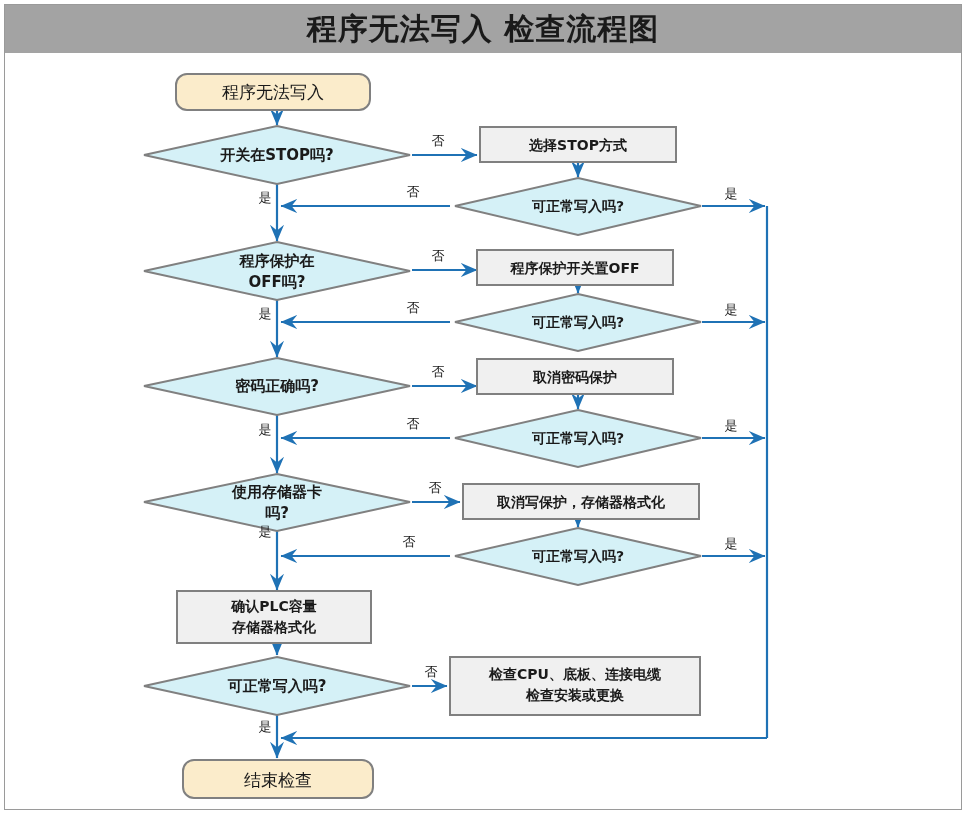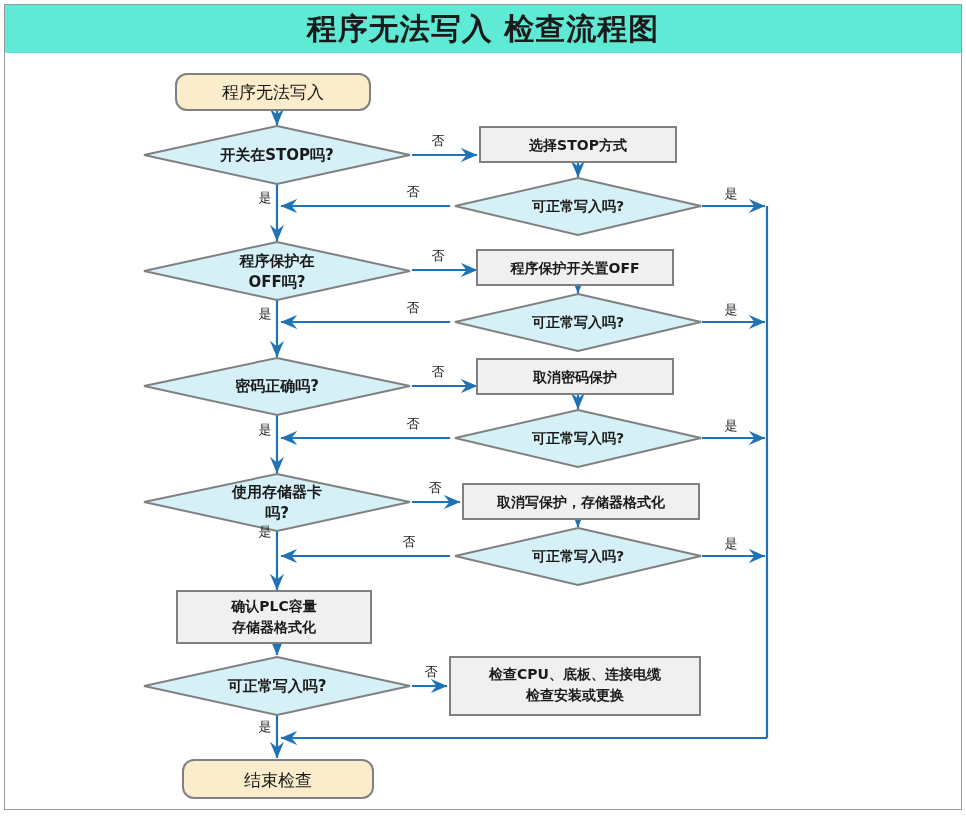--- a/index.html
+++ b/index.html
@@ -31,21 +31,21 @@
     border: 1px solid #9a9a9a;
     background: #ffffff;
   }
   
   #title-band {
     position: absolute;
     left: 5px;
     top: 5px;
     width: 956px;
     height: 48px;
-    background: #5eead4;
+    background: #a3a3a3;
     display: flex;
     align-items: center;
     justify-content: center;
   }
   #title-text {
     font-size: 30px;
     font-weight: bold;
     color: #1a1a1a;
     letter-spacing: 1px;
     line-height: 1;

